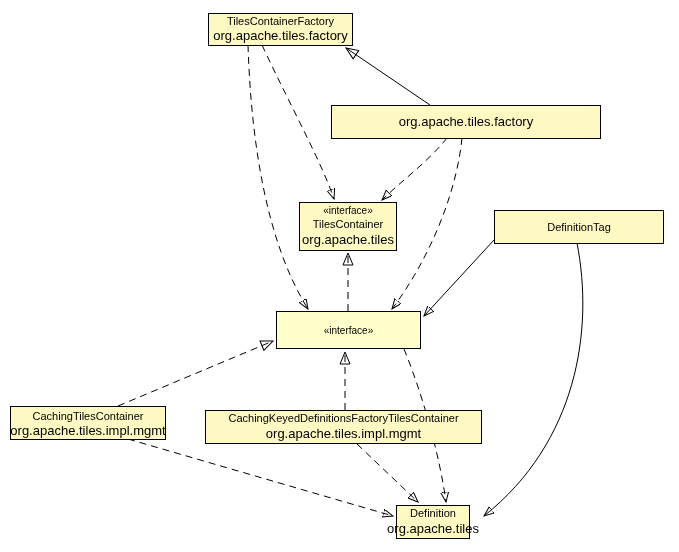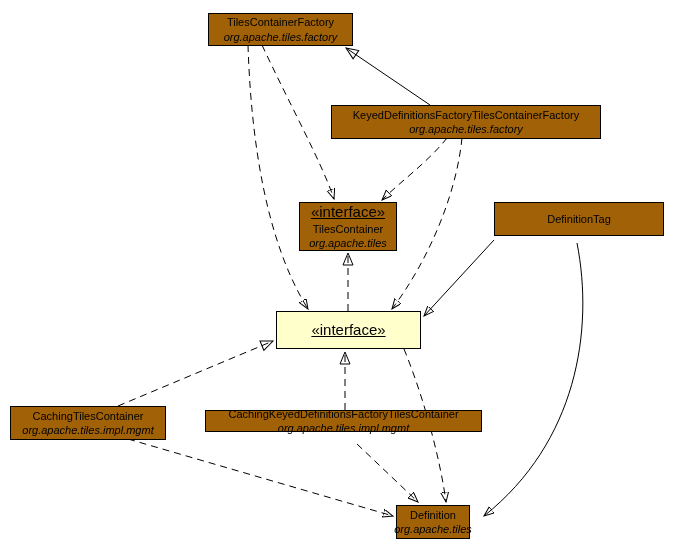--- a/index.html
+++ b/index.html
@@ -8,36 +8,36 @@
     width:679px;height:552px;
     background:#ffffff;
     font-family:"Liberation Sans","DejaVu Sans",sans-serif;
     overflow:hidden;
   }
   .edges{position:absolute;left:0;top:0;width:679px;height:552px;z-index:1;}
   .edges path{fill:none;stroke:#000;stroke-width:1;}
   .edges path.dashed{stroke-dasharray:7,5;}
   .node{
     position:absolute;z-index:2;box-sizing:border-box;
-    border:1px solid #000;background:#a16207;
+    border:1px solid #000;background:#fef9c3;
     display:flex;flex-direction:column;align-items:center;justify-content:center;
     line-height:1.3;padding:2px 4px;text-align:center;cursor:pointer;
   }
-  .node .stereotype{font-size:15px;color:#000;white-space:nowrap;text-decoration:underline;}
+  .node .stereotype{font-size:10px;color:#000;white-space:nowrap;}
   .node .title{font-size:11px;color:#000;white-space:nowrap;}
-  .node .pkg{font-size:11px;color:#000;white-space:nowrap;font-style:italic;}
+  .node .pkg{font-size:13px;color:#000;white-space:nowrap;}
 
   
   #n-tcf    {left:208px;top:13px; width:145px;height:33px;}
   #n-kdftcf {left:331px;top:105px;width:270px;height:34px;}
   #n-tc     {left:299px;top:202px;width:98px; height:49px;}
-  #n-dtag   {left:494px;top:202px;width:170px;height:34px;text-align:center;}
+  #n-dtag   {left:494px;top:210px;width:170px;height:34px;text-align:center;}
   #n-mtc    {left:276px;top:311px;width:145px;height:38px;}
   #n-ctc    {left:10px; top:406px;width:156px;height:34px;justify-content:space-between;}
-  #n-ckdftc {left:205px;top:410px;width:277px;height:22px;}
+  #n-ckdftc {left:205px;top:410px;width:277px;height:34px;}
   #n-def    {left:396px;top:505px;width:74px; height:34px;}
 </style>
 </head>
 <body>
 
 <div class="diagram">
 
   <svg class="edges" width="679" height="552" viewBox="0 0 679 552" xmlns="http://www.w3.org/2000/svg">
     <defs>
       <marker id="mFilled" markerUnits="userSpaceOnUse" markerWidth="12" markerHeight="10" refX="10" refY="4" orient="auto">
@@ -62,21 +62,20 @@
     <path class="dashed" d="M 357,444 L 418,502" marker-end="url(#mFilled)"></path>
     <path class="dashed" d="M 404,349 C 424,398 440,458 446,502" marker-end="url(#mFilled)"></path>
   </svg>
 
   <div class="node" id="n-tcf">
     <div class="title">TilesContainerFactory</div>
     <div class="pkg">org.apache.tiles.factory</div>
   </div>
 
   <div class="node" id="n-kdftcf">
-    <div class="title">KeyedDefinitionsFactoryTilesContainerFactory</div>
     <div class="pkg">org.apache.tiles.factory</div>
   </div>
 
   <div class="node" id="n-tc">
     <div class="stereotype">«interface»</div>
     <div class="title">TilesContainer</div>
     <div class="pkg">org.apache.tiles</div>
   </div>
 
   <div class="node" id="n-dtag">

